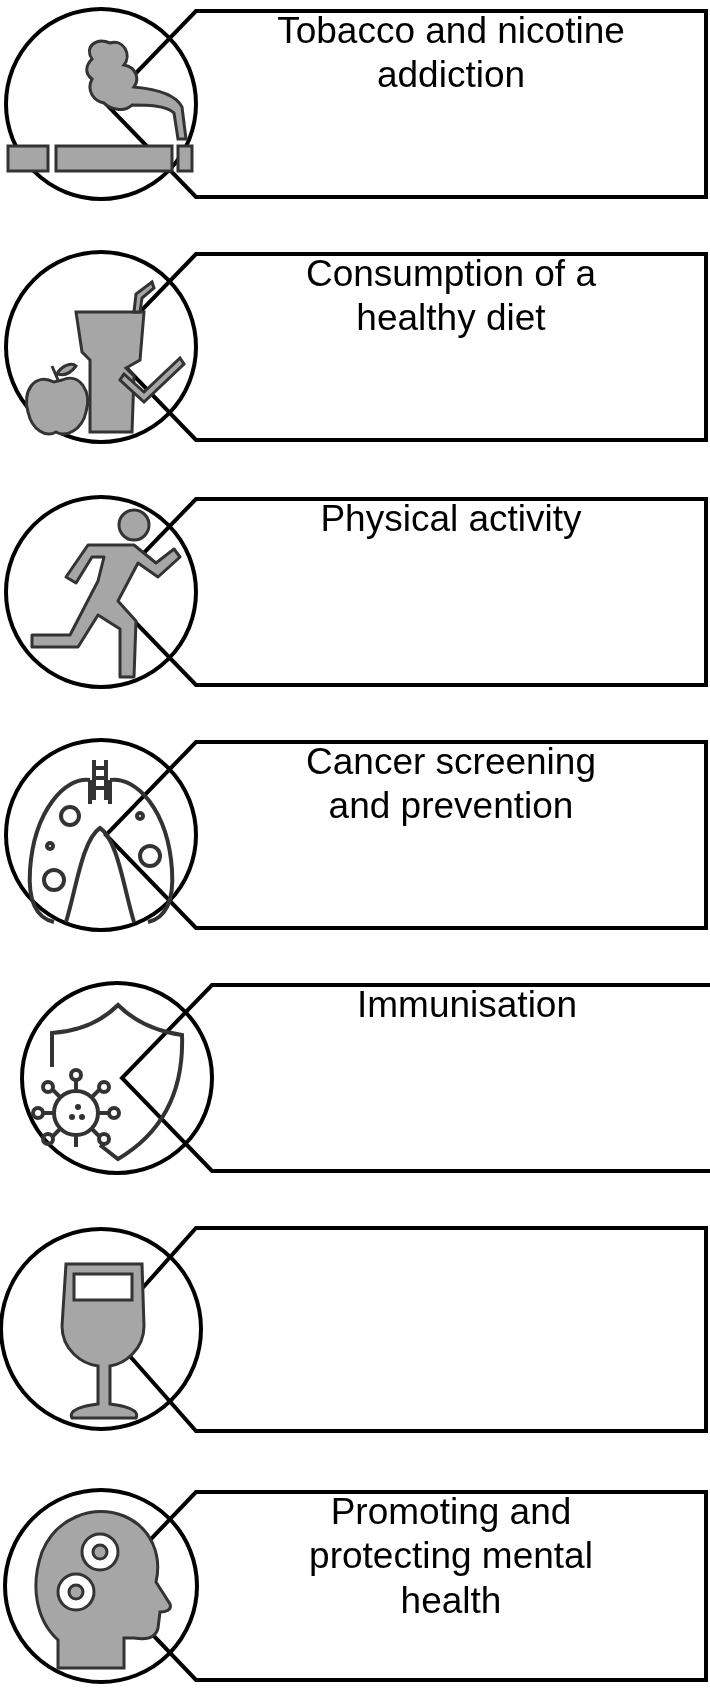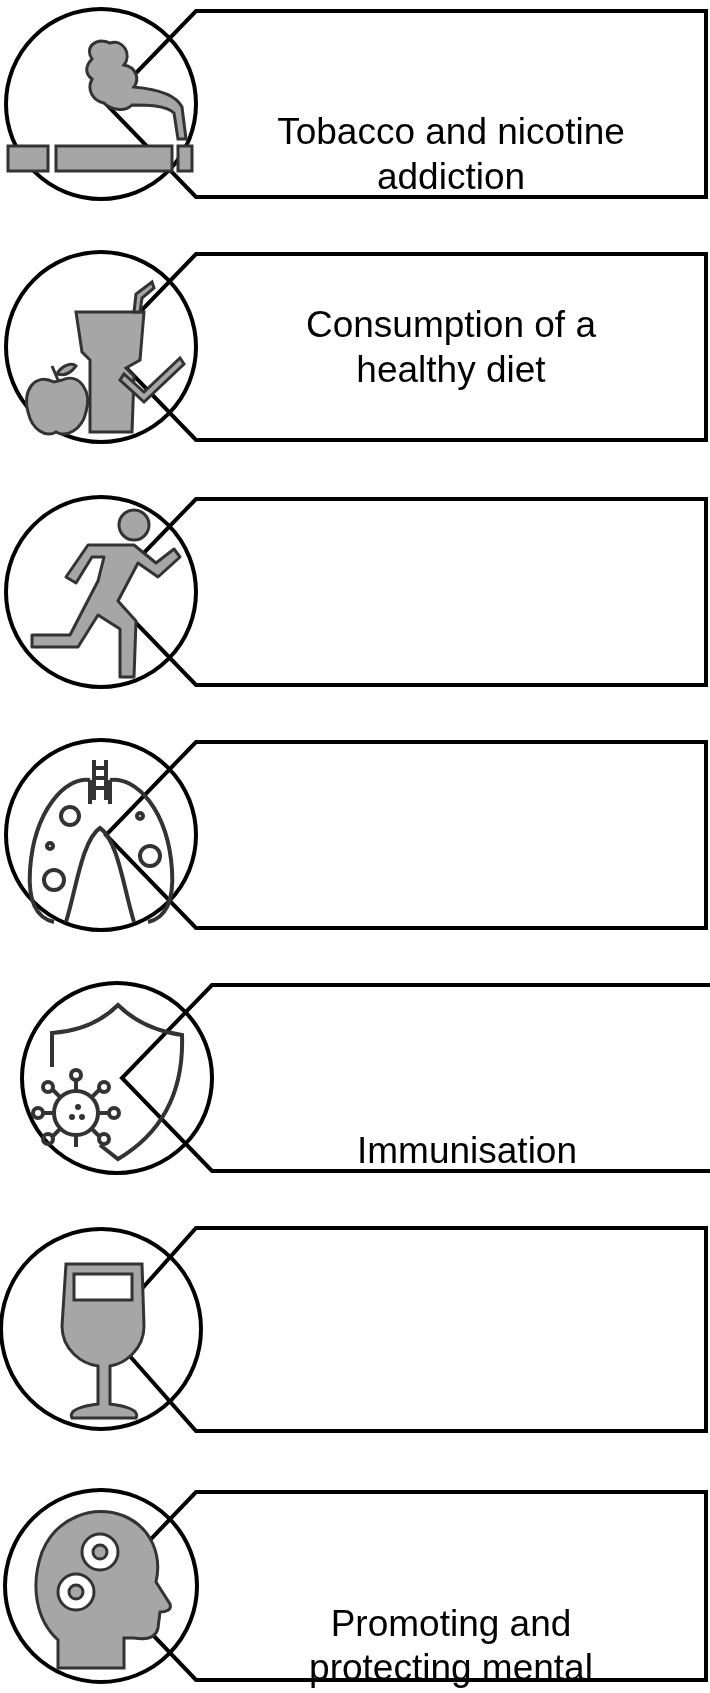--- a/index.html
+++ b/index.html
@@ -1,21 +1,21 @@
 <!DOCTYPE html>
 <html><head>
 <meta charset="utf-8">
 <style>
   html, body { margin: 0; padding: 0; background: #ffffff; }
   body { width: 710px; height: 1693px; position: relative; overflow: hidden;
          font-family: "Liberation Sans", "DejaVu Sans", sans-serif; }
   .row { position: absolute; left: 0; width: 710px; }
   .row svg.frame { position: absolute; left: 0; top: 0; overflow: visible; }
   .label { position: absolute; left: 200px; right: 8px; top: 0; bottom: 0;
-           display: flex; align-items: flex-end; justify-content: center;
+           display: flex; align-items: flex-start; justify-content: center;
            text-align: center; font-size: 37px; line-height: 1.2; color: #000; }
   .label span { display: block; white-space: pre-line; }
   .icon { position: absolute; }
 </style>
 </head>
 <body>
 
 <div id="diagram">
 
   <div class="row" id="row0" style="top:9px;height:190px;">
@@ -55,20 +55,23 @@
 
   <div class="row" id="row2" style="top:497px;height:190px;">
     <svg class="frame" width="710" height="190">
       <polygon points="196,2 706,2 706,188 196,188 106,95" fill="none" stroke="#000" stroke-width="4"></polygon>
       <circle cx="101" cy="95" r="95" fill="none" stroke="#000" stroke-width="4"></circle>
     </svg>
     <svg class="icon" style="left:6px;top:0" width="190" height="190" viewBox="0 0 190 190">
       <circle cx="128" cy="28" r="15" fill="#a6a6a6" stroke="#333" stroke-width="3"></circle>
       <path d="M82,48 L128,48 L150,66 L168,52 L174,60 L152,80 L132,66 L112,104 L130,124 L128,180 L114,180 L114,132 L92,118 L72,150 L26,150 L26,138 L64,138 L92,84 L98,60 L86,60 L70,86 L60,80 Z" fill="#a6a6a6" stroke="#333" stroke-width="3" stroke-linejoin="round"></path>
     </svg>
+    <div class="label">
+        <span>Physical activity</span>
+      </div>
   </div>
 
   <div class="row" id="row3" style="top:740px;height:190px;">
     <svg class="frame" width="710" height="190">
       <polygon points="196,2 706,2 706,188 196,188 106,95" fill="none" stroke="#000" stroke-width="4"></polygon>
       <circle cx="101" cy="95" r="95" fill="none" stroke="#000" stroke-width="4"></circle>
     </svg>
     <svg class="icon" style="left:6px;top:0" width="190" height="190" viewBox="0 0 190 190">
       <g fill="none" stroke="#333" stroke-width="4">
         <path d="M88,20 L88,60 M100,20 L100,60 M88,28 L100,28 M88,38 L100,38 M88,48 L100,48"></path>
@@ -76,20 +79,24 @@
         <path d="M104,40 C130,36 162,70 166,130 C168,160 160,178 142,182"></path>
         <path d="M84,40 L84,64 M104,40 L104,64"></path>
         <path d="M60,182 C70,150 76,100 94,88 C112,100 118,150 128,182"></path>
         <circle cx="64" cy="76" r="9"></circle>
           <circle cx="48" cy="140" r="10"></circle>
           <circle cx="144" cy="116" r="10"></circle>
         <circle cx="44" cy="106" r="3"></circle>
           <circle cx="134" cy="76" r="3"></circle>
       </g>
     </svg>
+    <div class="label">
+        <span>Cancer screening
+and prevention</span>
+      </div>
   </div>
 
   <div class="row" id="row4" style="top:983px;height:190px;margin-left:16px;">
     <svg class="frame" width="710" height="190">
       <polygon points="196,2 706,2 706,188 196,188 106,95" fill="none" stroke="#000" stroke-width="4"></polygon>
       <circle cx="101" cy="95" r="95" fill="none" stroke="#000" stroke-width="4"></circle>
     </svg>
     <svg class="icon" style="left:6px;top:0" width="190" height="190" viewBox="0 0 190 190">
       <g fill="none" stroke="#333" stroke-width="4">
         <path d="M30,84 L30,50 C60,48 80,38 96,22 C112,38 132,48 160,52 C162,110 140,150 96,176 L78,162"></path>

